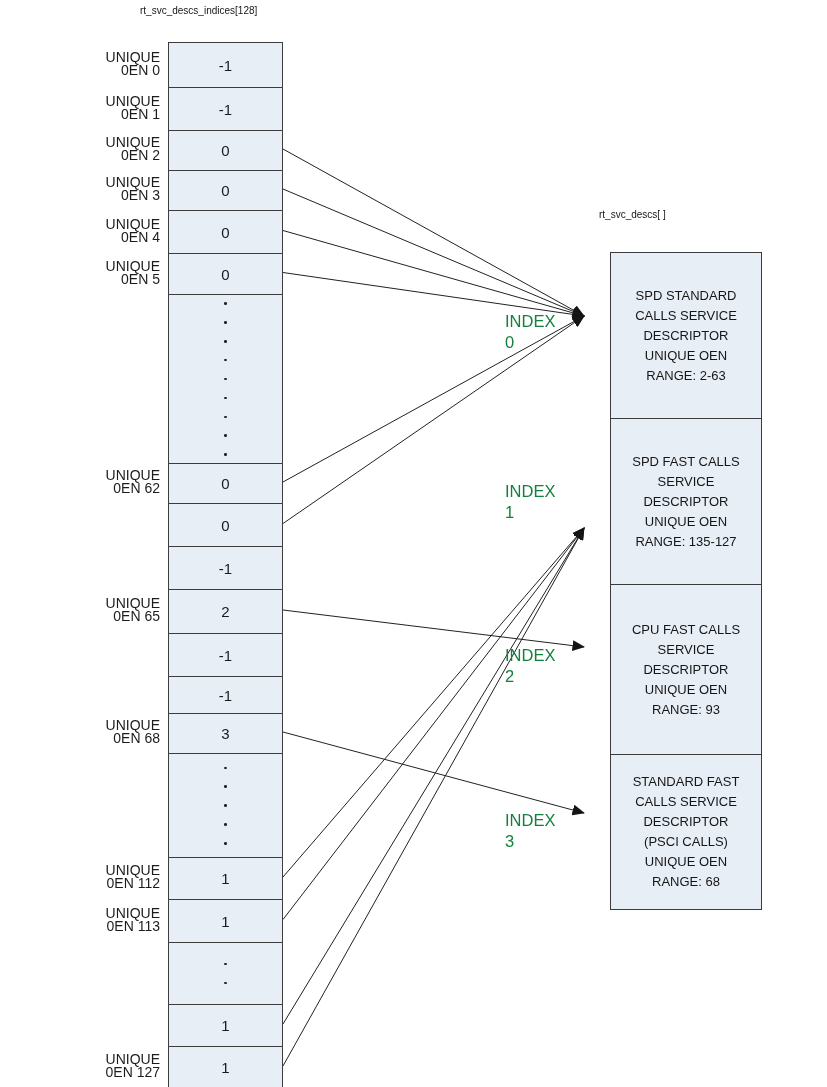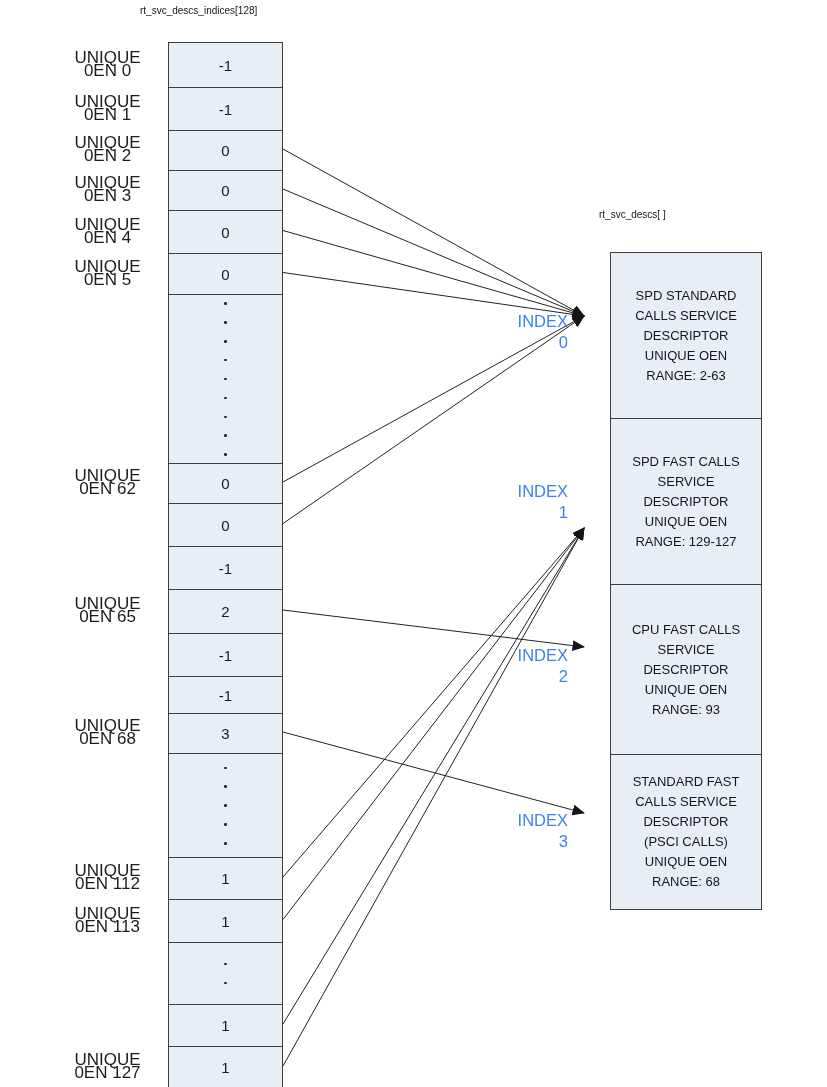--- a/index.html
+++ b/index.html
@@ -37,22 +37,22 @@
   }
   .cell + .cell{border-top:1.6px solid #3c3c3c;}
   .cell .val{font-size:15px;color:#1a1a1a;}
   .cell.dots{flex-direction:column;}
   .dot{width:2.5px;height:2.5px;border-radius:50%;background:#262626;margin:8.2px 0;flex:0 0 auto;}
 
   
   .oen-label{
     position:absolute;
     left:55px;width:105px;
-    text-align:center;
-    font-size:17px;line-height:13px;
+    text-align:right;
+    font-size:14px;line-height:13px;
     color:#1c1c1c;
     white-space:pre-line;
   }
 
   
   #boxes-col{
     position:absolute;
     left:588px;top:252px;width:152px;
     border:1.6px solid #3c3c3c;
     background:#e8eef6;
@@ -65,24 +65,24 @@
     text-align:center;
     font-size:13px;line-height:20px;
     color:#161616;
     white-space:pre-line;
   }
   .desc-box + .desc-box{border-top:1.6px solid #3c3c3c;}
 
   
   .index-label{
     position:absolute;
-    left:483px;width:85px;
-    text-align:right;
+    left:505px;width:85px;
+    text-align:left;
     font-size:16.5px;line-height:21px;
-    color:#3b82f6;
+    color:#15803d;
     white-space:pre-line;
   }
 
   
   #arrow-layer{position:absolute;left:0;top:0;pointer-events:none;}
 </style>
 </head>
 <body>
 
 <div class="stage">
@@ -219,21 +219,21 @@
   <div id="boxes-col">
       <div class="desc-box" style="height: 165px;">SPD STANDARD
 CALLS SERVICE
 DESCRIPTOR
 UNIQUE OEN
 RANGE: 2-63</div>
       <div class="desc-box" style="height: 166px;">SPD FAST CALLS
 SERVICE
 DESCRIPTOR
 UNIQUE OEN
-RANGE: 129-127</div>
+RANGE: 135-127</div>
       <div class="desc-box" style="height: 170px;">CPU FAST CALLS
 SERVICE
 DESCRIPTOR
 UNIQUE OEN
 RANGE: 93</div>
       <div class="desc-box" style="height: 155px;">STANDARD FAST
 CALLS SERVICE
 DESCRIPTOR
 (PSCI CALLS)
 UNIQUE OEN

